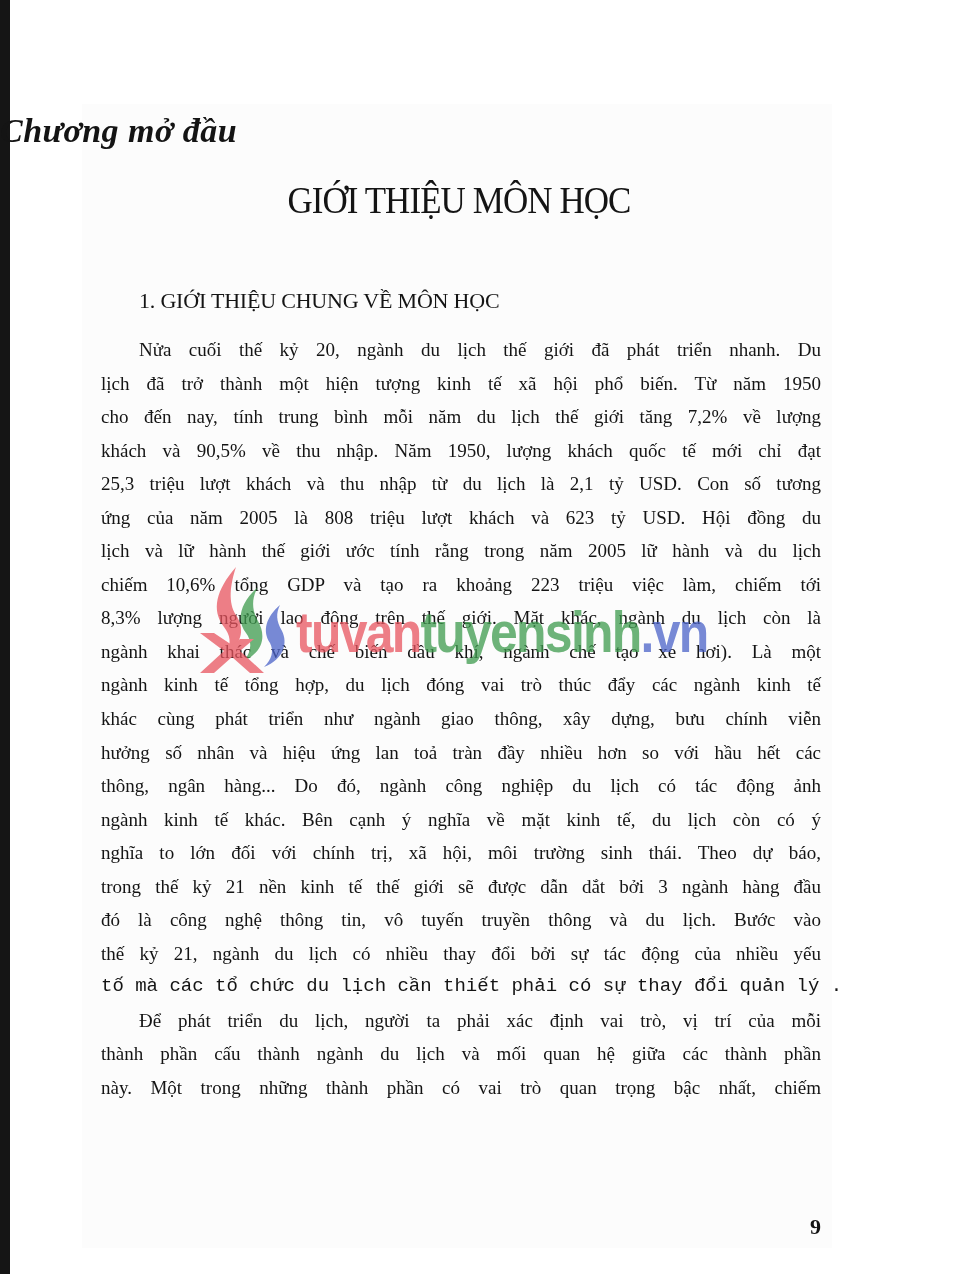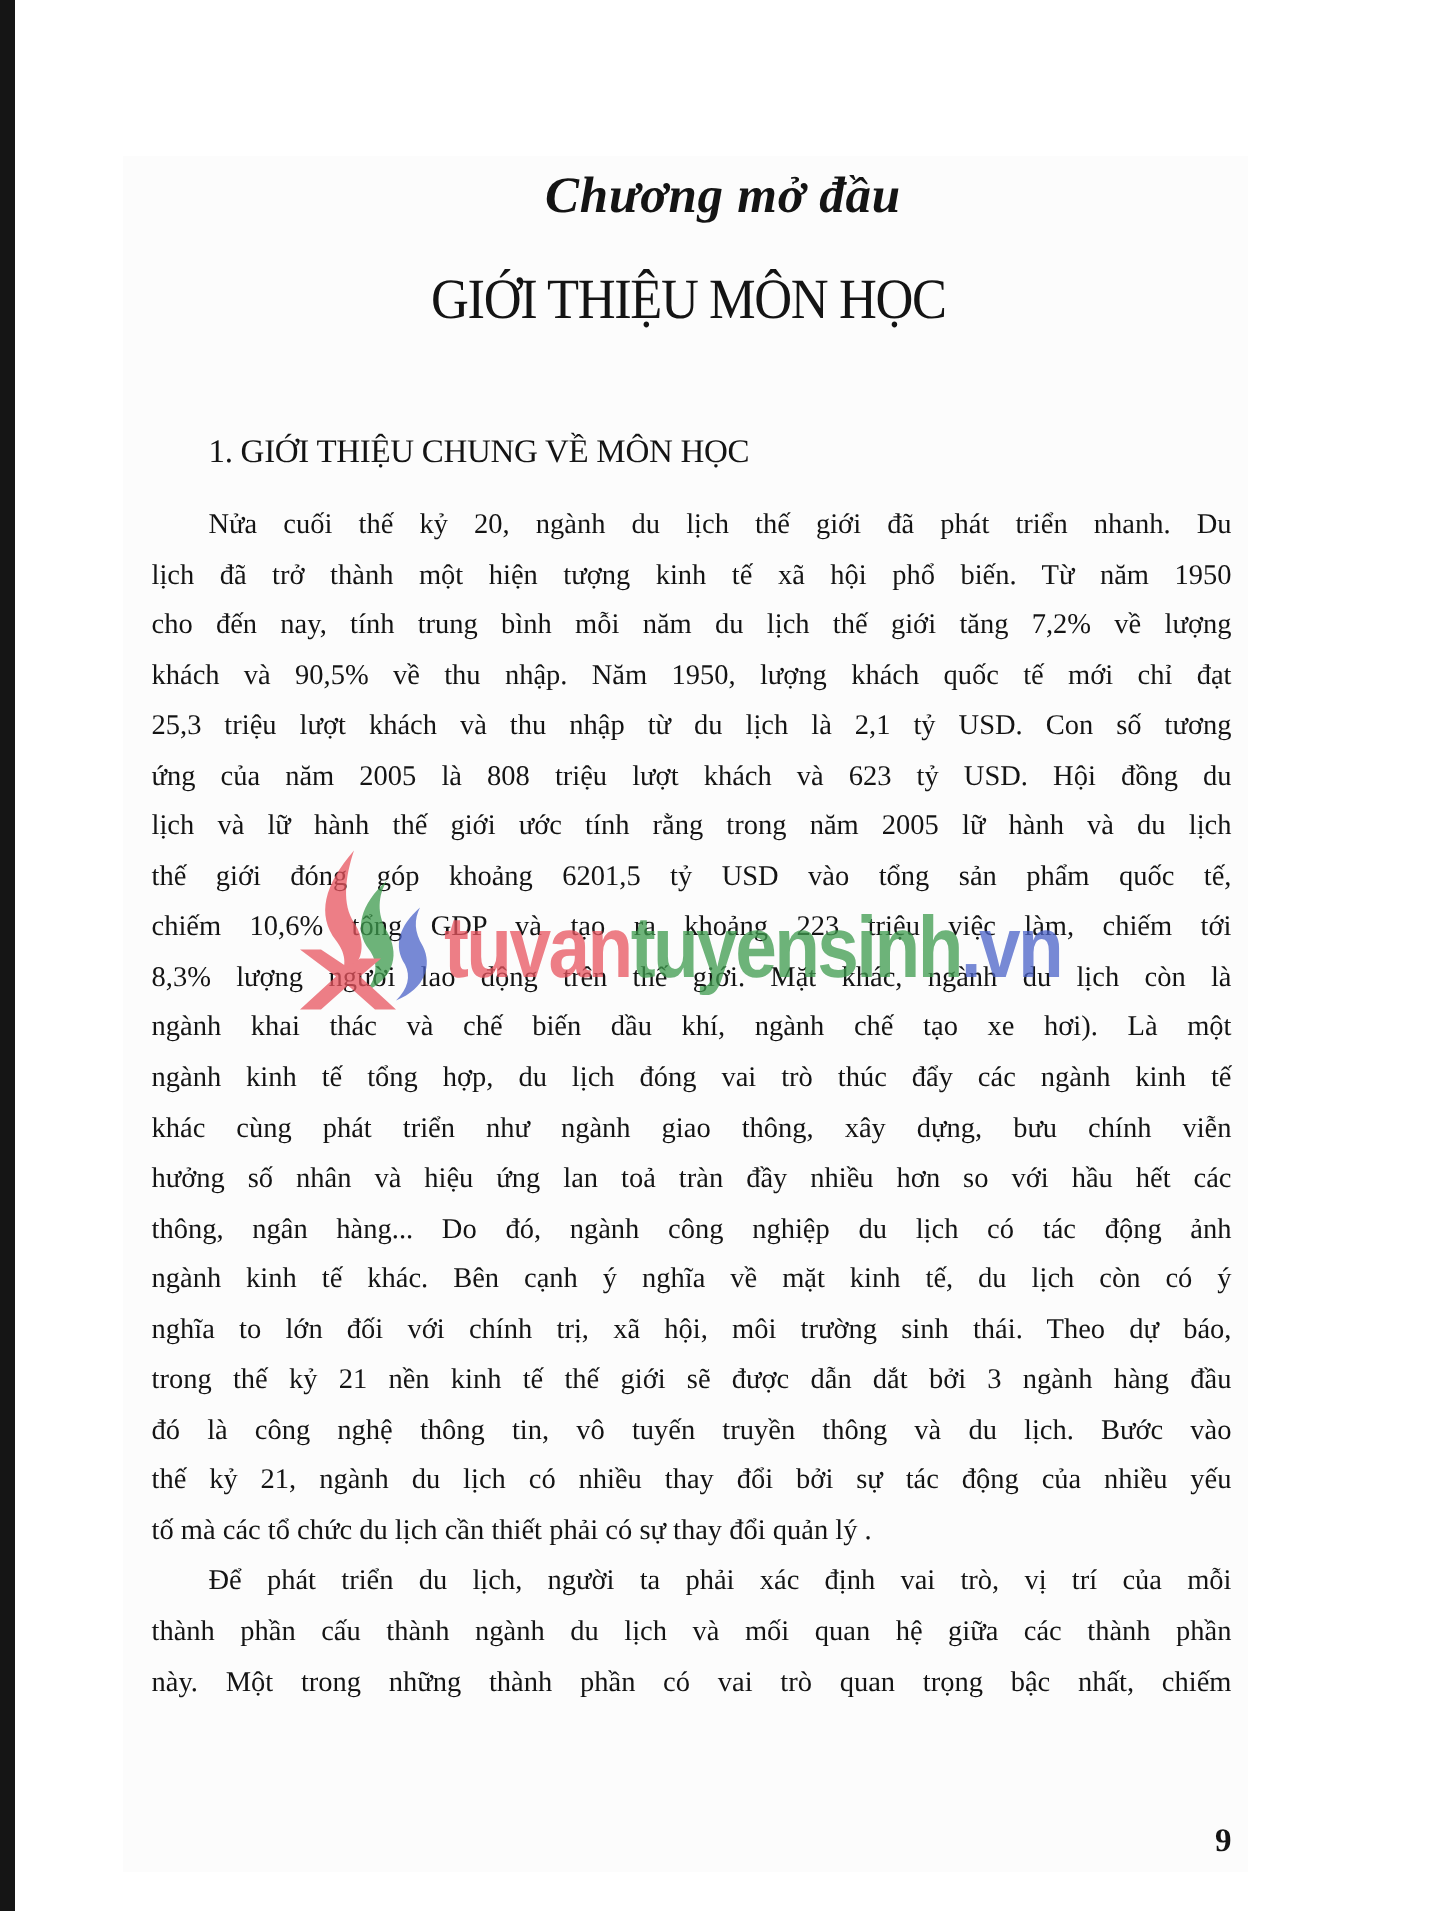--- a/index.html
+++ b/index.html
@@ -12,42 +12,42 @@
     .left-strip {
       position: absolute; left: 0; top: 0; width: 10px; height: 1274px;
       background: #151515;
     }
     .page-scan {
       position: absolute; left: 82px; top: 104px; width: 750px; height: 1144px;
       background: #fcfcfc;
     }
     .chapter {
       position: absolute; left: 0; width: 964px; top: 112px;
-      text-align: center; font-style: italic; font-weight: bold;
+      font-style: italic; font-weight: bold;
       font-size: 34px; letter-spacing: 0.5px;
     }
     .title {
       position: absolute; left: 0; width: 918px; top: 178px;
       text-align: center; font-size: 38px; letter-spacing: -1px;
       font-family: "Liberation Sans Narrow", "Liberation Serif", serif;
       transform: scaleX(0.92); transform-origin: 458px 0;
     }
     .section-heading {
       position: absolute; left: 139px; top: 288px;
       font-weight: normal; font-size: 22px; letter-spacing: -0.2px;
     }
     .body-text {
       position: absolute; left: 101px; width: 720px; top: 333px;
       font-size: 19px;
     }
     .line {
       height: 33.55px; line-height: 33.55px; white-space: nowrap;
       text-align: justify; text-align-last: justify;
     }
-    .line.last { text-align-last: left; }
+    .line.last { text-align-last: left; font-family: Liberation Mono, monospace; }
     .line.indent { padding-left: 38px; }
     .page-number {
       position: absolute; left: 810px; top: 1214px;
       font-weight: bold; font-size: 22px;
     }
     .watermark {
       position: absolute; left: 196px; top: 565px; width: 500px; height: 115px;
       pointer-events: none; opacity: 0.75;
     }
     .wm-text {
@@ -71,21 +71,20 @@
 <div class="section-heading">1. GIỚI THIỆU CHUNG VỀ MÔN HỌC</div>
 
 <div class="body-text">
   <div class="line indent">Nửa cuối thế kỷ 20, ngành du lịch thế giới đã phát triển nhanh. Du</div>
   <div class="line">lịch đã trở thành một hiện tượng kinh tế xã hội phổ biến. Từ năm 1950</div>
   <div class="line">cho đến nay, tính trung bình mỗi năm du lịch thế giới tăng 7,2% về lượng</div>
   <div class="line">khách và 90,5% về thu nhập. Năm 1950, lượng khách quốc tế mới chỉ đạt</div>
   <div class="line">25,3 triệu lượt khách và thu nhập từ du lịch là 2,1 tỷ USD. Con số tương</div>
   <div class="line">ứng của năm 2005 là 808 triệu lượt khách và 623 tỷ USD. Hội đồng du</div>
   <div class="line">lịch và lữ hành thế giới ước tính rằng trong năm 2005 lữ hành và du lịch</div>
-  <div class="line">thế giới đóng góp khoảng 6201,5 tỷ USD vào tổng sản phẩm quốc tế,</div>
   <div class="line">chiếm 10,6% tổng GDP và tạo ra khoảng 223 triệu việc làm, chiếm tới</div>
   <div class="line">8,3% lượng người lao động trên thế giới. Mặt khác, ngành du lịch còn là</div>
   <div class="line">ngành khai thác và chế biến dầu khí, ngành chế tạo xe hơi). Là một</div>
   <div class="line">ngành kinh tế tổng hợp, du lịch đóng vai trò thúc đẩy các ngành kinh tế</div>
   <div class="line">khác cùng phát triển như ngành giao thông, xây dựng, bưu chính viễn</div>
   <div class="line">hưởng  số nhân và hiệu ứng lan toả tràn đầy nhiều hơn so với hầu hết các</div>
   <div class="line">thông, ngân hàng... Do đó, ngành công nghiệp du lịch có tác động ảnh</div>
   <div class="line">ngành kinh tế khác. Bên cạnh ý nghĩa về mặt kinh tế, du lịch còn có ý</div>
   <div class="line">nghĩa to lớn đối với chính trị, xã hội, môi trường sinh thái. Theo dự báo,</div>
   <div class="line">trong thế kỷ 21 nền kinh tế thế giới sẽ được dẫn dắt bởi 3 ngành hàng đầu</div>

